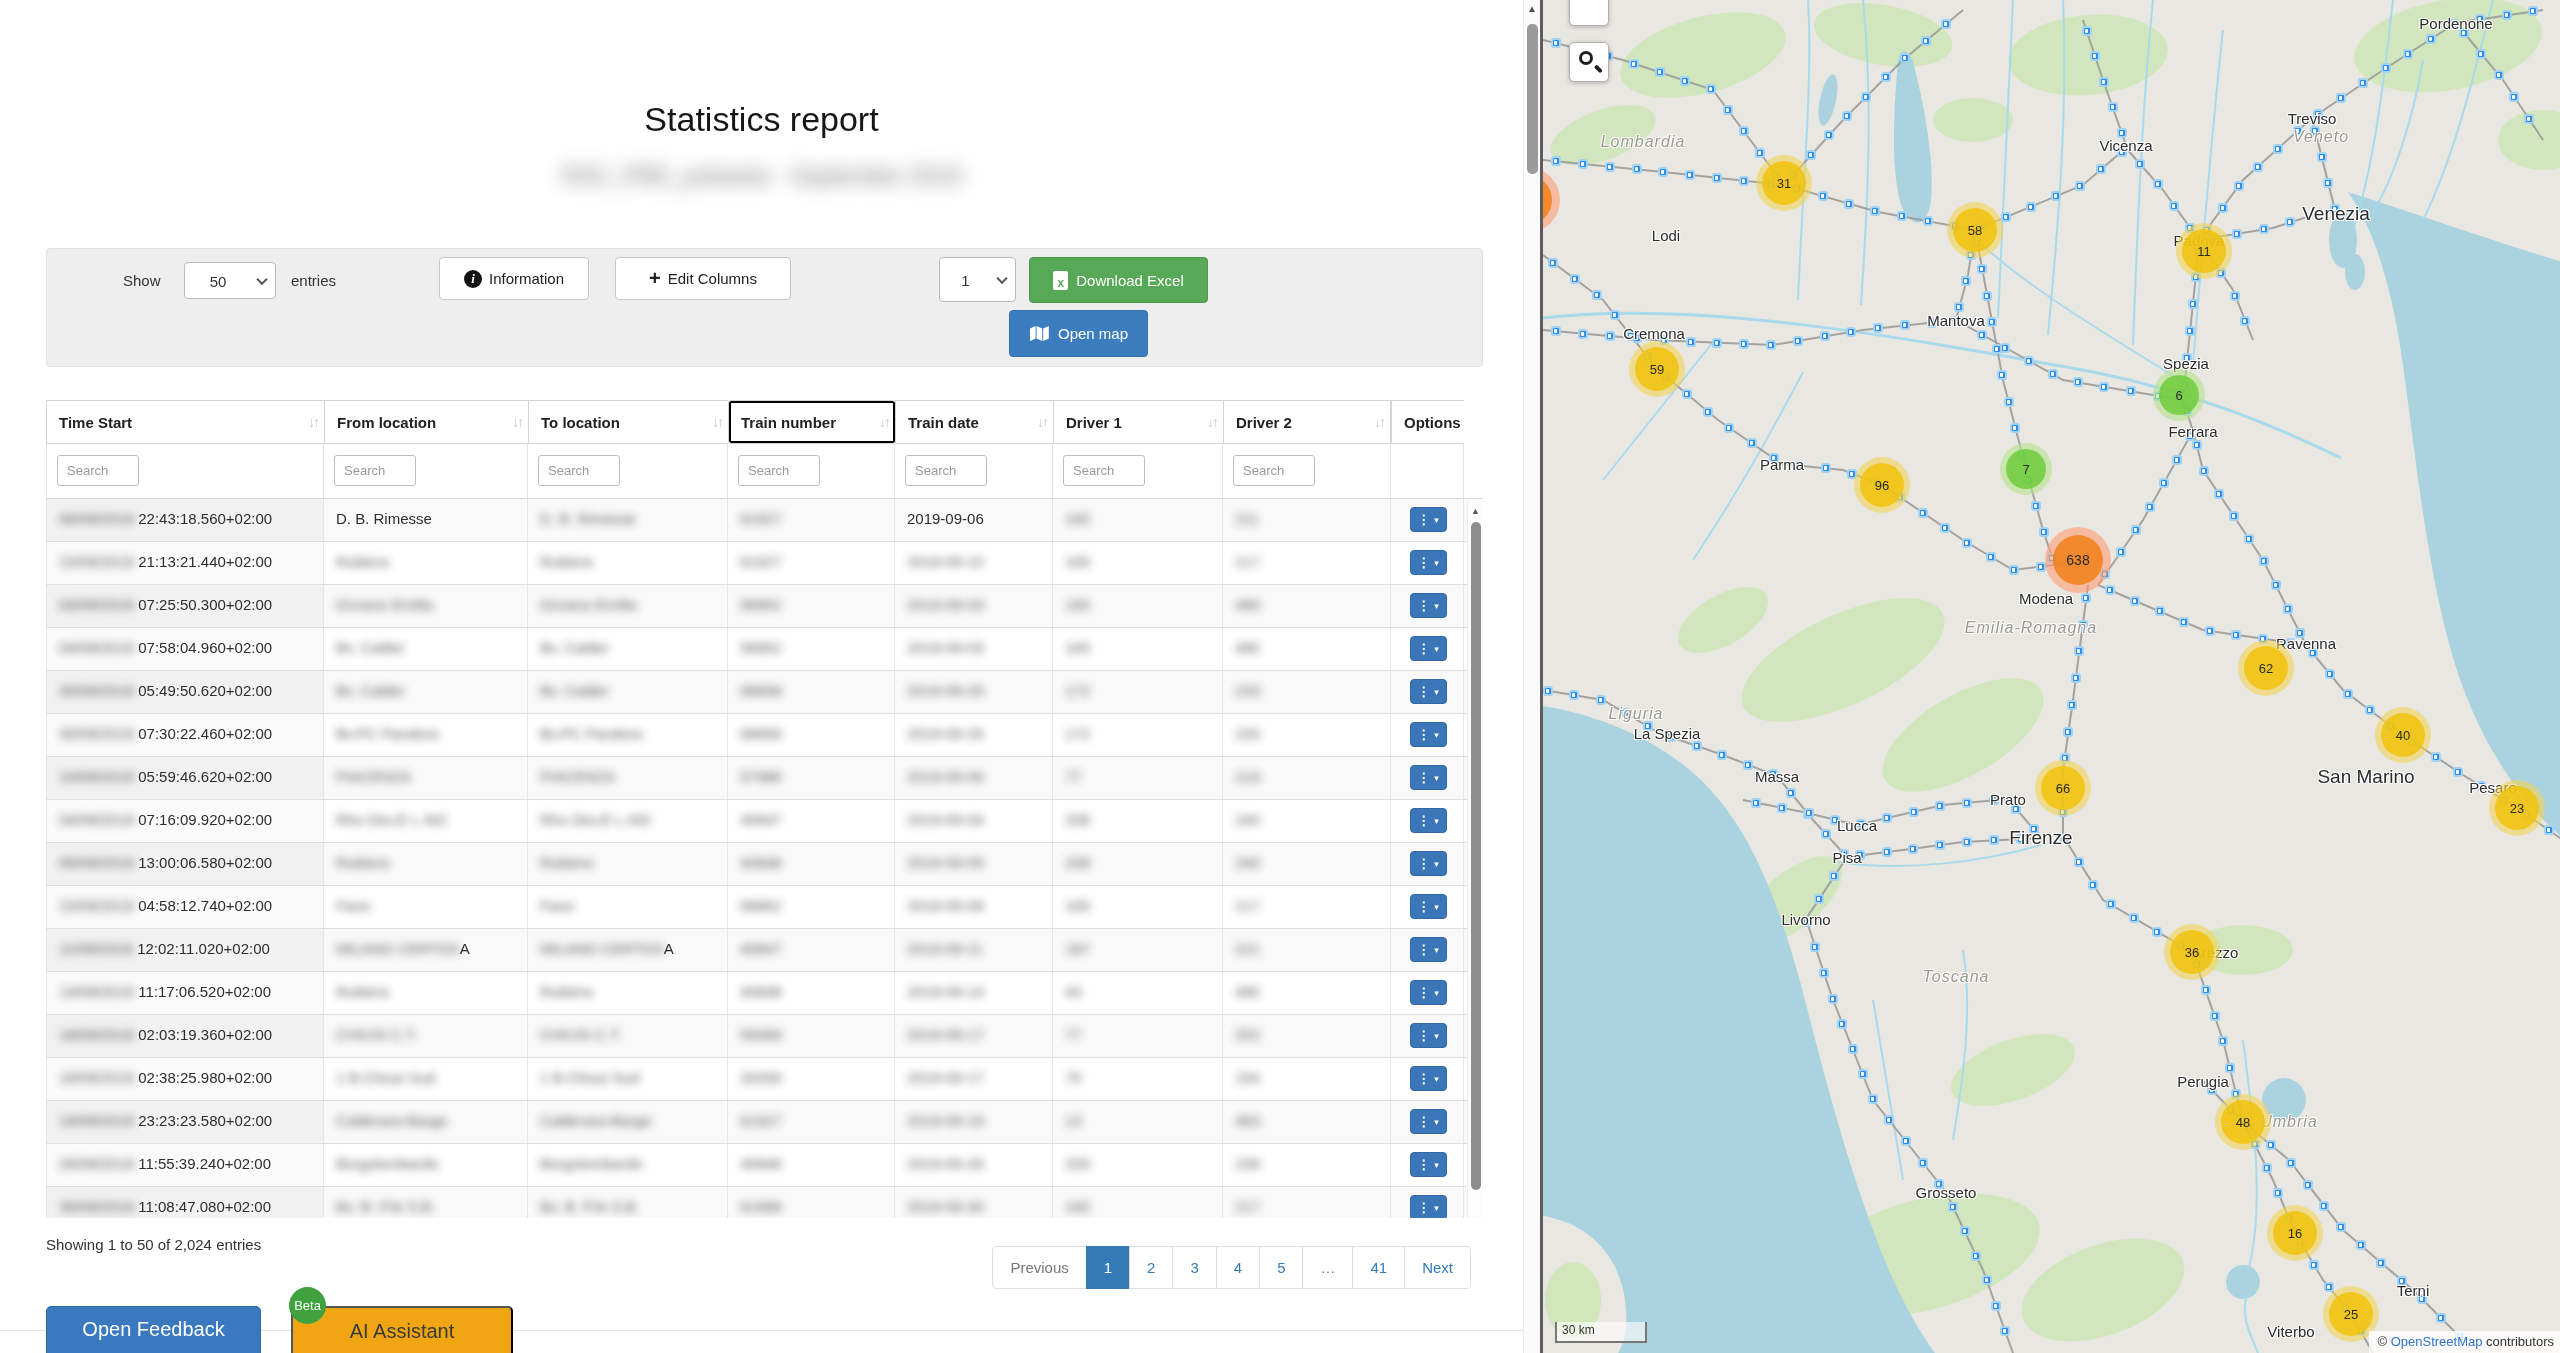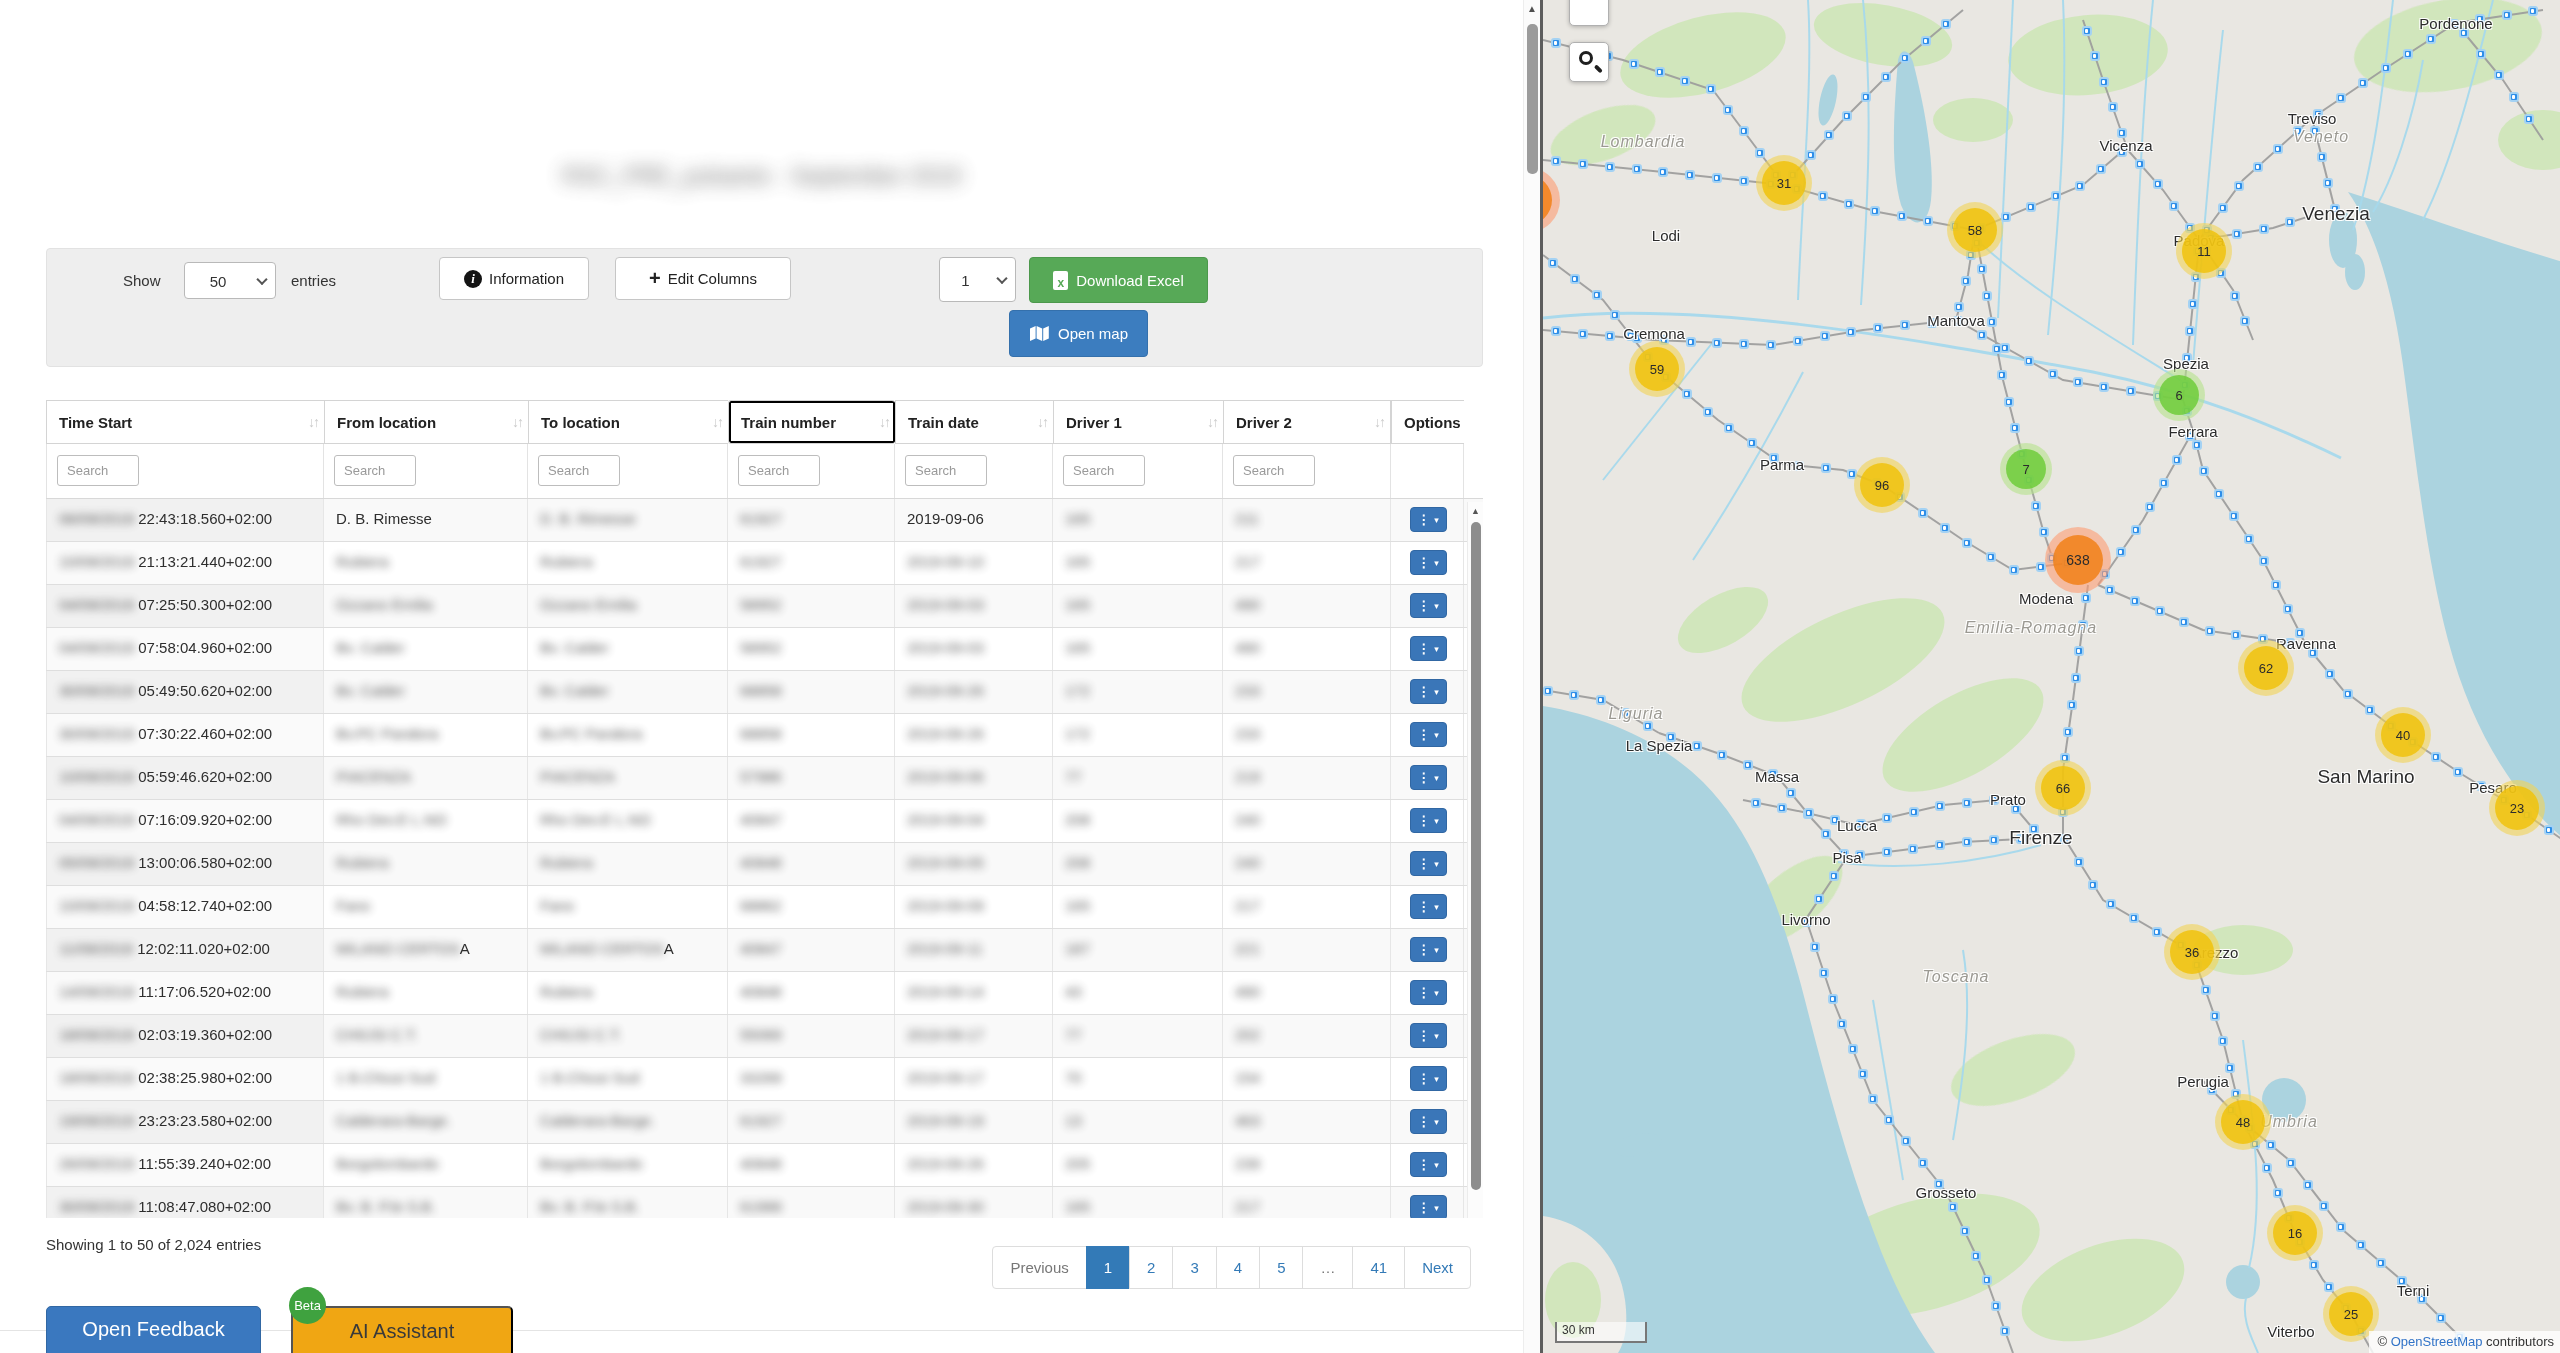--- a/index.html
+++ b/index.html
@@ -143,20 +143,21 @@
   #attrib a { color:#3173c7; text-decoration:none; cursor:pointer; }
 </style>
 </head>
 <body>
 
 <div id="stage">
 
   <div id="app">
 
 
+    <div id="page-title">Statistics report</div>
     <div id="page-subtitle">RSC_PRE_pulsante - September 2019</div>
 
     <div id="controls">
       <span class="ctl-label" style="left:76px;top:23px">Show</span>
       <div class="selbox" style="left:137px;top:13px;width:92px;height:37px">
         <span class="val">50</span>
         <span class="chev"></span>
       </div>
       <span class="ctl-label" style="left:244px;top:23px">entries</span>
 
@@ -894,21 +895,21 @@
         <div class="mlabel" style="left: 413px; top: 320px;">Mantova</div>
         <div class="mlabel" style="left: 583px; top: 145px;">Vicenza</div>
         <div class="mlabel" style="left: 656px; top: 240px;">Padova</div>
         <div class="mlabel big" style="left: 793px; top: 214px;">Venezia</div>
         <div class="mlabel" style="left: 769px; top: 118px;">Treviso</div>
         <div class="mlabel" style="left: 913px; top: 23px;">Pordenone</div>
         <div class="mlabel" style="left: 643px; top: 363px;">Spezia</div>
         <div class="mlabel" style="left: 650px; top: 431px;">Ferrara</div>
         <div class="mlabel" style="left: 503px; top: 598px;">Modena</div>
         <div class="mlabel" style="left: 763px; top: 643px;">Ravenna</div>
-        <div class="mlabel" style="left: 116px; top: 733px; margin-top: 12px;">La Spezia</div>
+        <div class="mlabel" style="left: 124px; top: 733px;">La Spezia</div>
         <div class="mlabel" style="left: 234px; top: 776px;">Massa</div>
         <div class="mlabel" style="left: 314px; top: 825px;">Lucca</div>
         <div class="mlabel" style="left: 304px; top: 857px;">Pisa</div>
         <div class="mlabel" style="left: 263px; top: 919px;">Livorno</div>
         <div class="mlabel" style="left: 465px; top: 799px;">Prato</div>
         <div class="mlabel big" style="left: 498px; top: 838px;">Firenze</div>
         <div class="mlabel" style="left: 672px; top: 952px;">Arezzo</div>
         <div class="mlabel" style="left: 403px; top: 1192px;">Grosseto</div>
         <div class="mlabel" style="left: 660px; top: 1081px;">Perugia</div>
         <div class="mlabel big" style="left: 823px; top: 777px;">San Marino</div>

